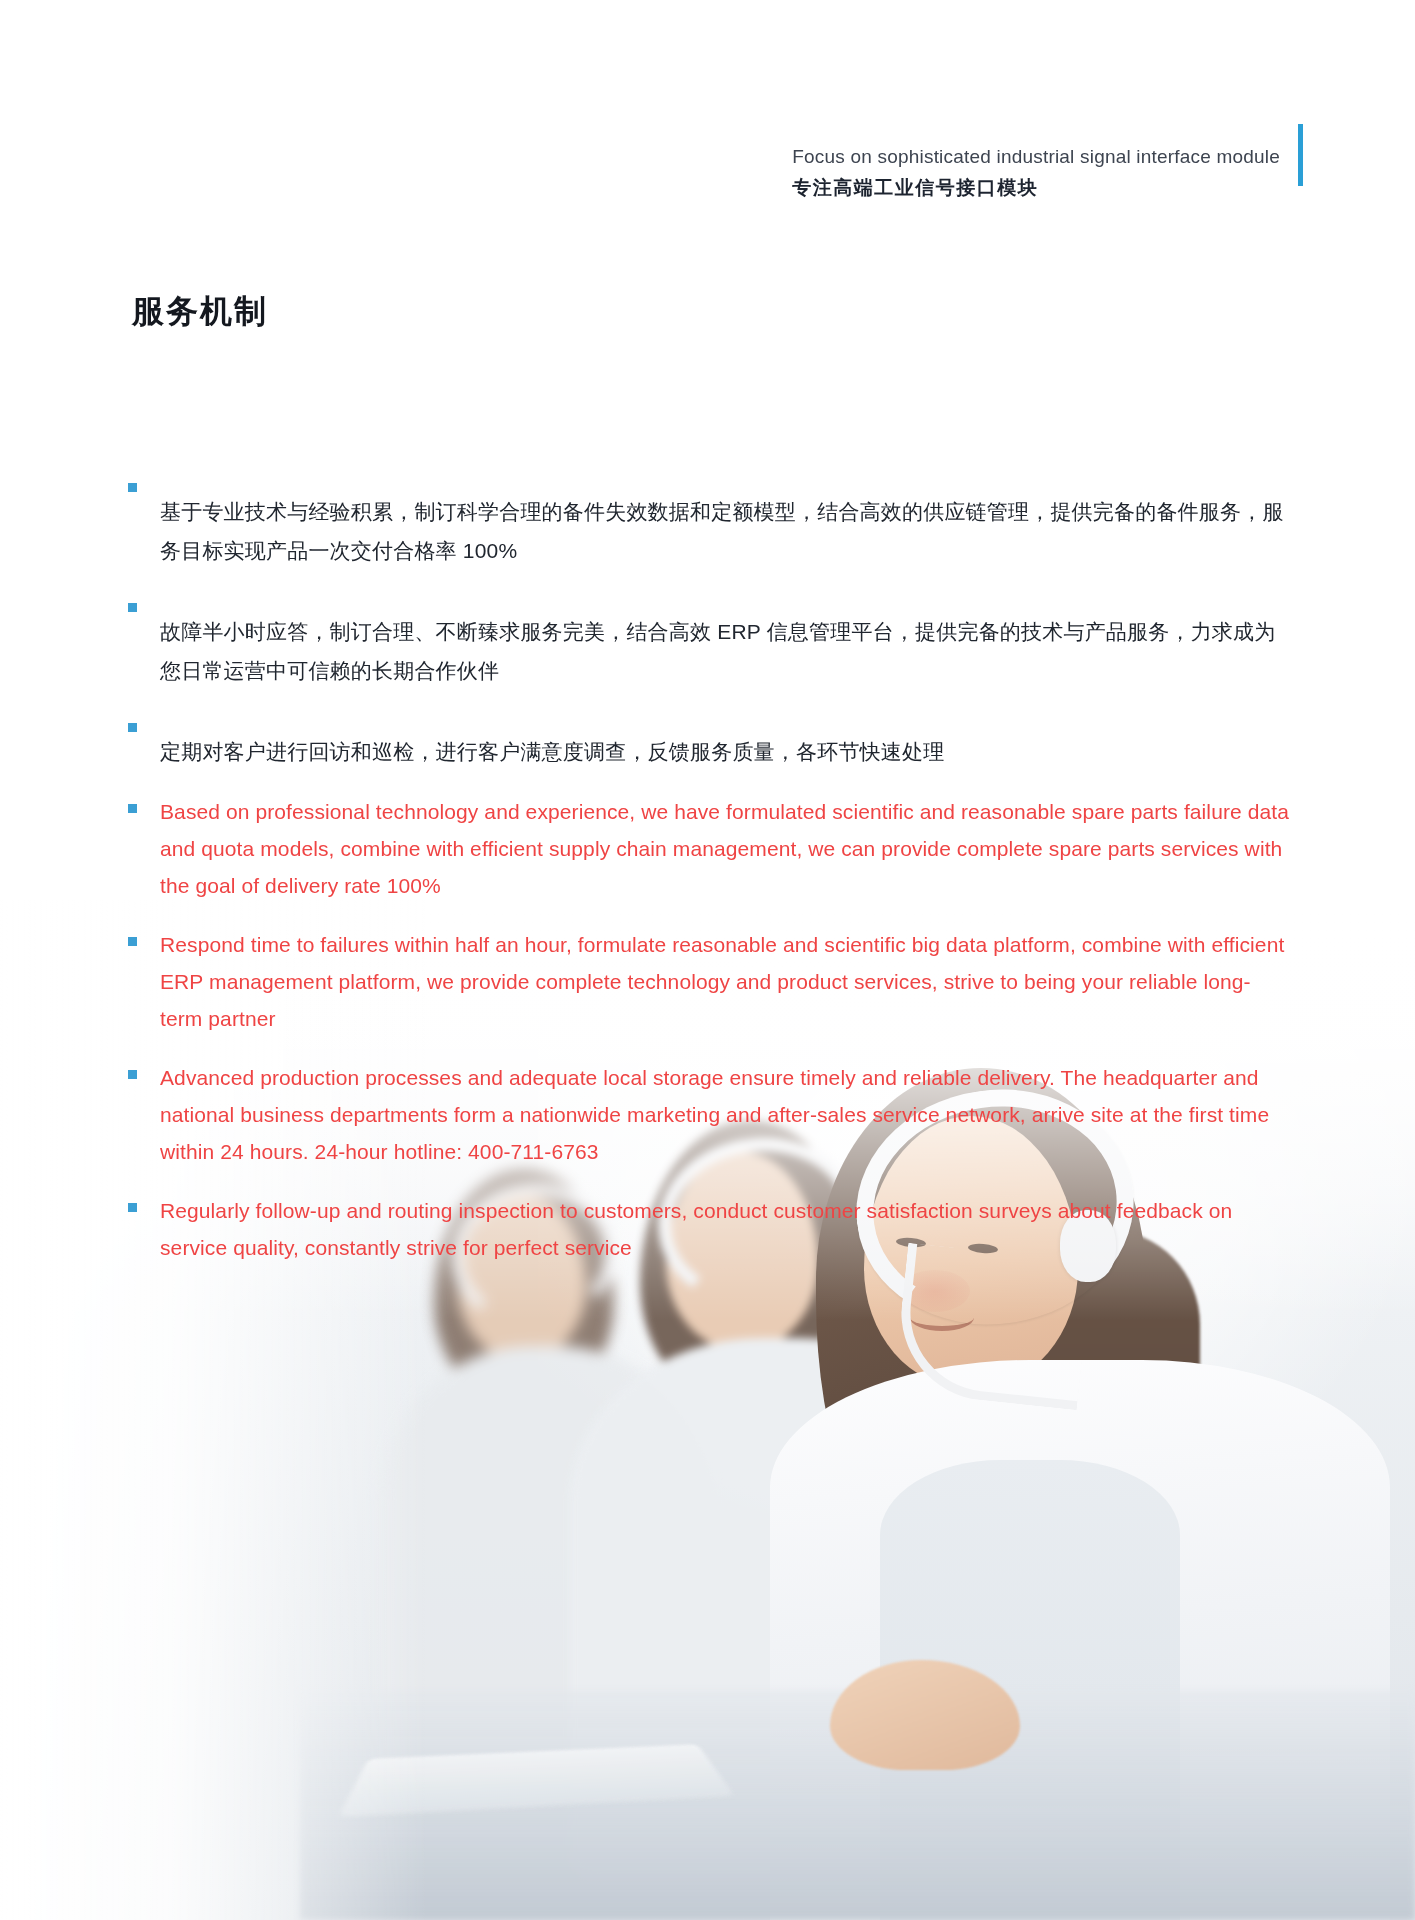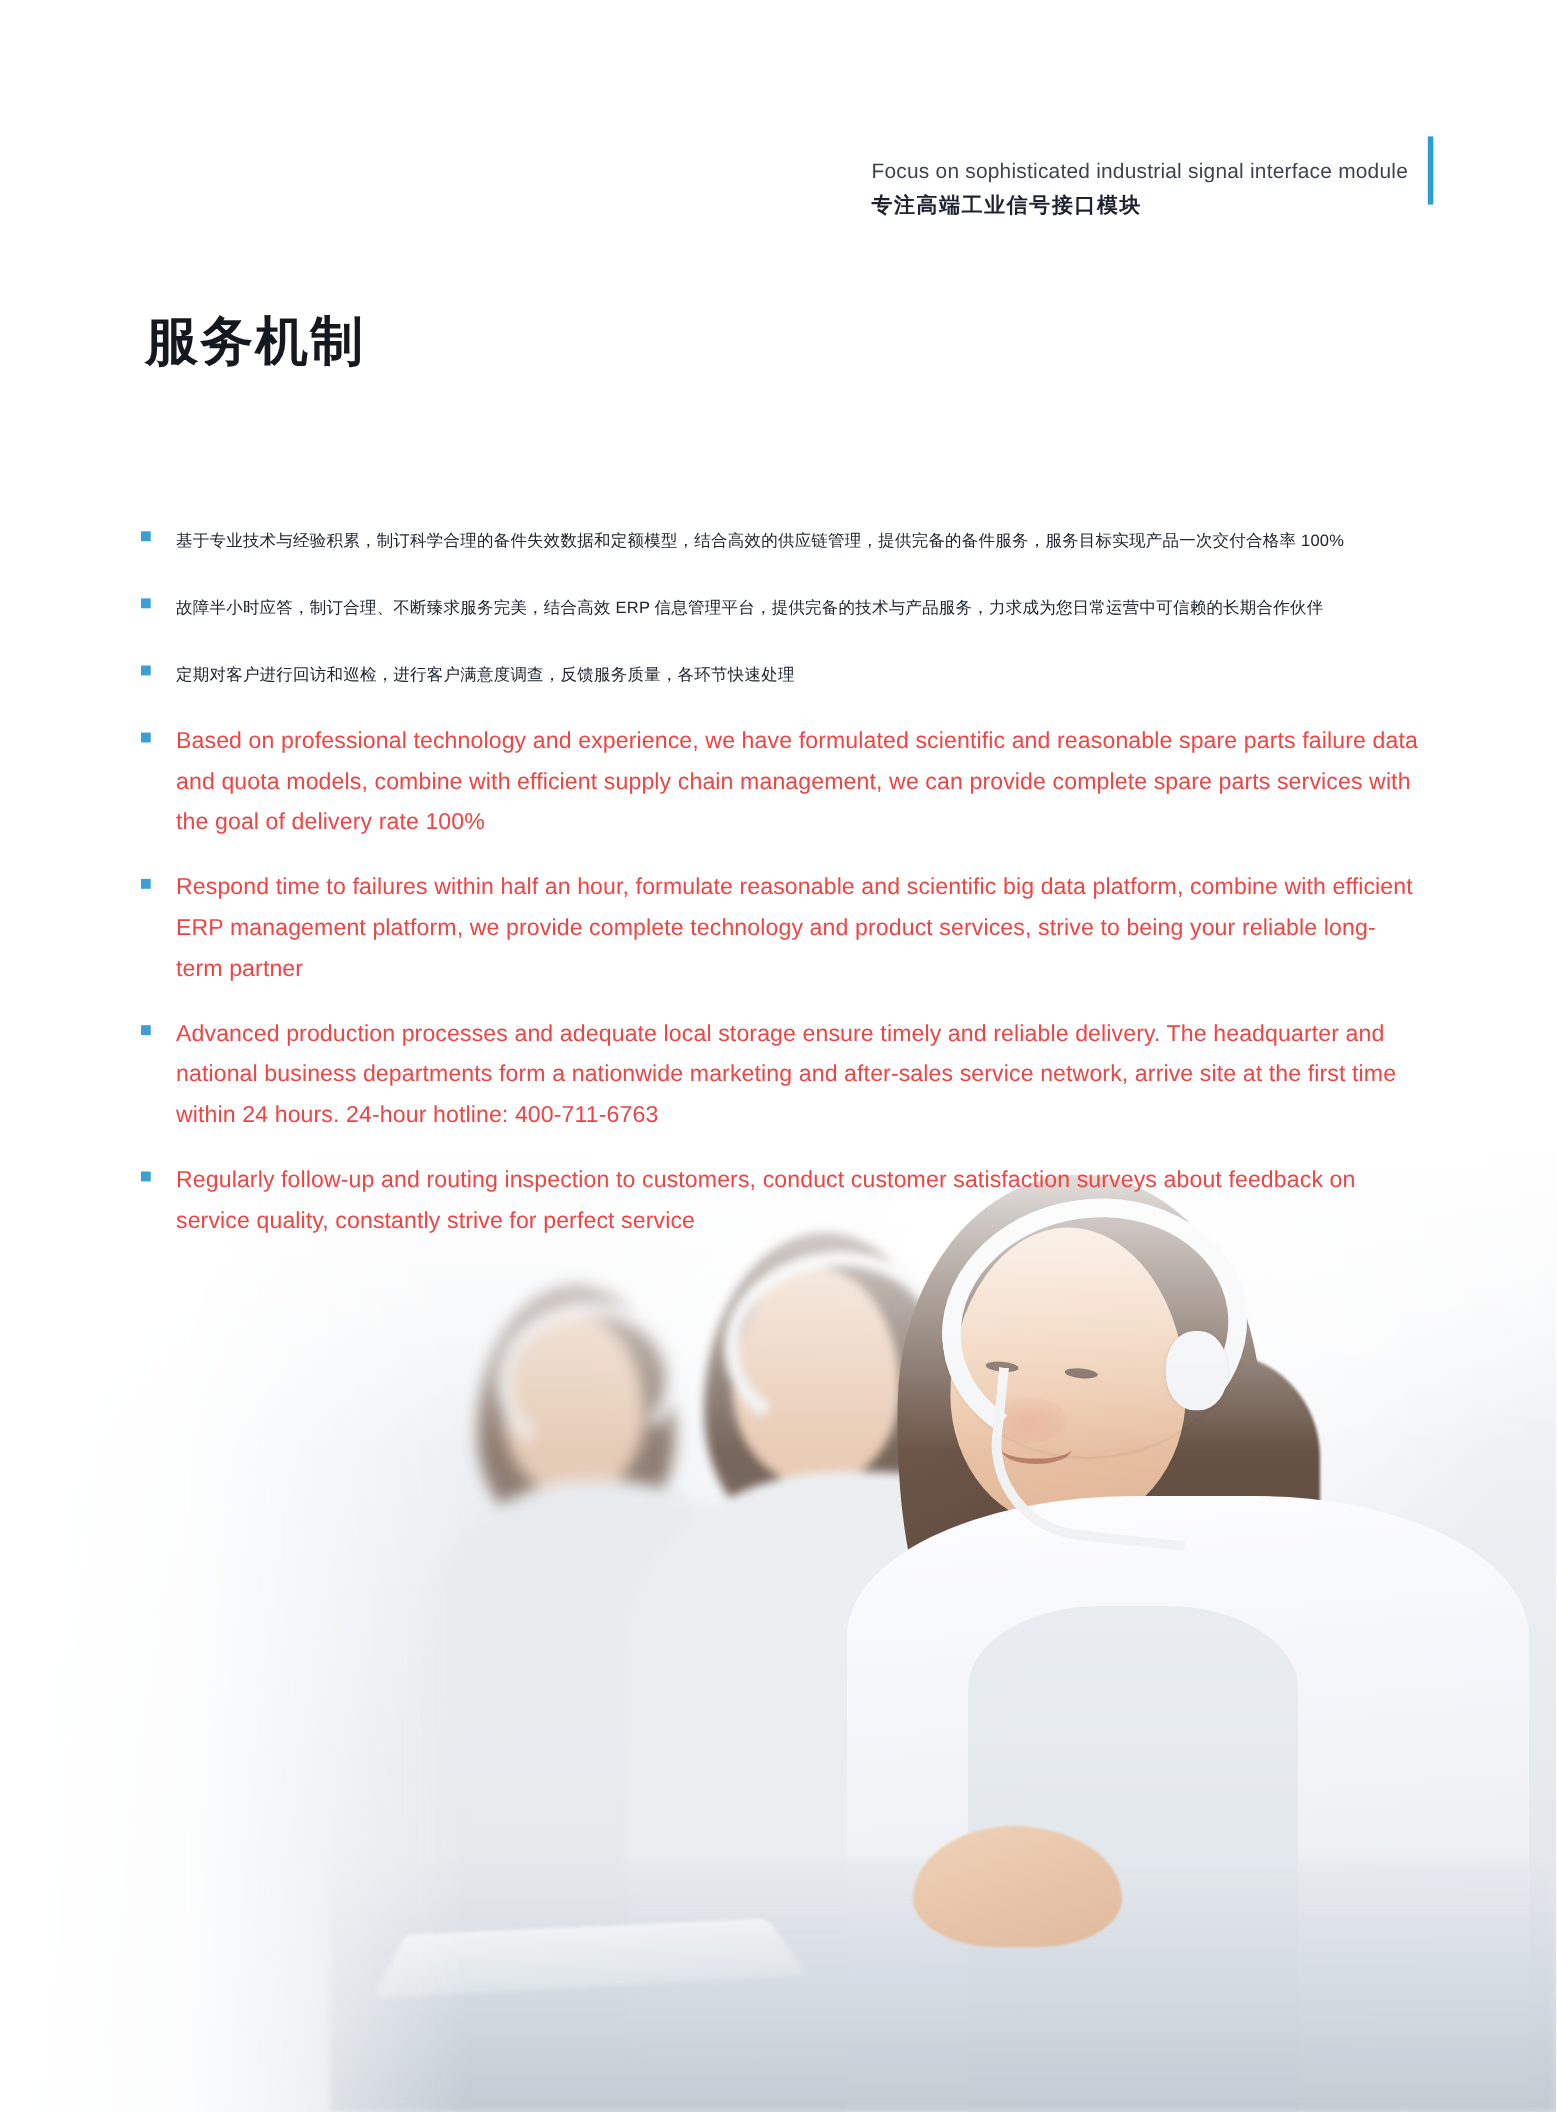--- a/index.html
+++ b/index.html
@@ -239,21 +239,21 @@
     top: 278px;
   }
   .title-en {
     font-size: 50px;
     font-weight: bold;
     letter-spacing: -0.5px;
     color: #14181f;
     line-height: 58px;
   }
   .title-cn {
-    font-size: 48px;
+    font-size: 32px;
     font-weight: bold;
     letter-spacing: 2px;
     color: #14181f;
     line-height: 54px;
     margin-top: 6px;
   }
 
   .list {
     position: absolute;
     left: 128px;
@@ -269,24 +269,25 @@
   .bullet-mark {
     flex: 0 0 auto;
     width: 9px;
     height: 9px;
     background: #3b9fd4;
     margin-top: 11px;
     margin-right: 23px;
   }
   .bullet-text-cn {
     flex: 1 1 auto;
-    font-size: 15px;
+    font-size: 21px;
     line-height: 39px;
     color: #20262f;
     letter-spacing: 0.2px;
+    margin-top: 20px;
   }
   .bullet-text-en {
     flex: 1 1 auto;
     font-size: 21px;
     line-height: 37px;
     color: #ef4444;
     letter-spacing: 0.1px;
   }
 </style>
 </head>

